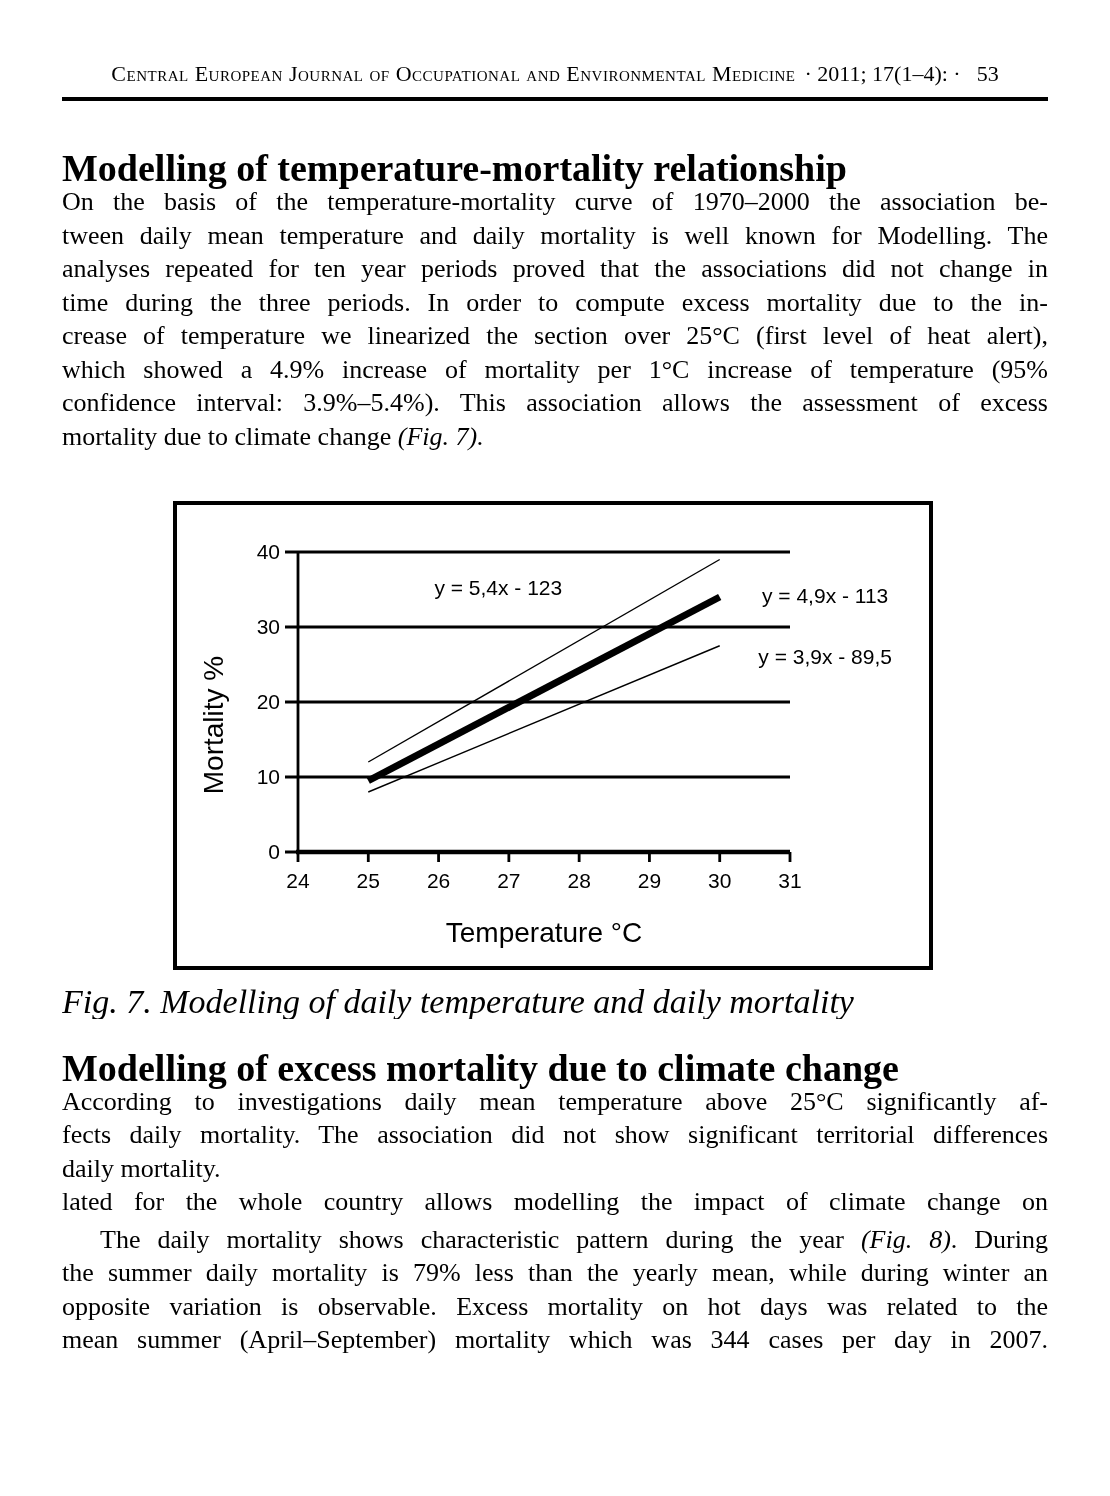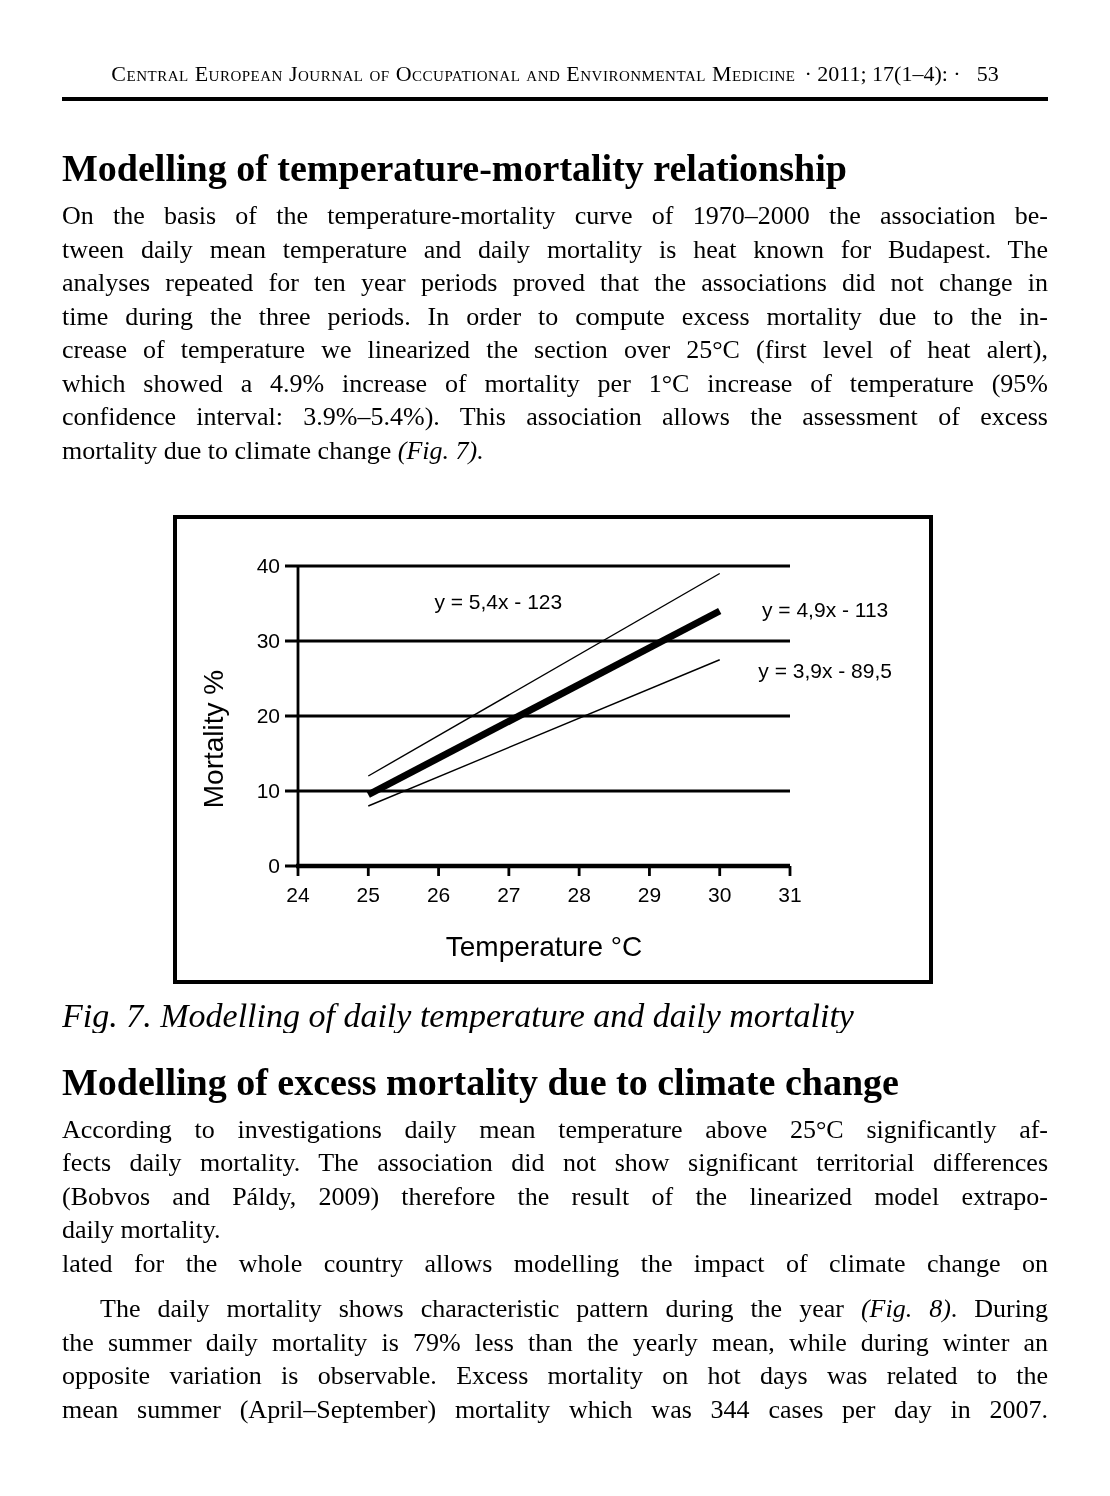--- a/index.html
+++ b/index.html
@@ -9,22 +9,22 @@
     font-family:"Liberation Serif", serif;
     box-sizing:border-box;padding:60px 62px 0 62px;
   }
   .hdr{text-align:center;font-size:22px;line-height:28px;white-space:nowrap;}
   .hdr .sc{font-variant:small-caps;letter-spacing:0.5px;}
   .hdr .cit{margin-left:9px;}
   .hdr .pg{margin-left:16px;}
   .rule{height:4px;background:#000;margin-top:9px;}
   h1{font-size:38px;line-height:34px;font-weight:bold;margin:50px 0 0 0;}
   h1.h2{margin-top:32px;}
-  .para{font-size:26px;margin-top:14px;}
-  .para.p3{margin-top:12px;}
+  .para{font-size:26px;}
+  .para.p3{margin-top:4px;}
   .line{line-height:33.5px;text-align:justify;overflow:hidden;white-space:nowrap;}
   .line.j{text-align-last:justify;}
   .line.ind{text-indent:38px;}
   .it{font-style:italic;}
   .figwrap{margin:48px 0 0 111px;width:760px;height:469px;
     border:4px solid #000;box-sizing:border-box;background:#fff;}
   .figwrap svg{display:block;}
   svg text{font-family:"Liberation Sans", sans-serif;fill:#000;}
   .caption{font-size:34px;line-height:33px;margin-top:15px;font-style:italic;}
 </style>
@@ -34,21 +34,21 @@
 <div class="page">
 
   <div class="hdr">
     <span class="sc">Central European Journal of Occupational and Environmental Medicine</span><span class="cit">· 2011; 17(1–4): ·</span><span class="pg">53</span>
   </div>
   <div class="rule"></div>
 
   <h1>Modelling of temperature-mortality relationship</h1>
   <div class="para">
       <div class="line j"><span>On the basis of the temperature-mortality curve of 1970–2000 the association be-</span></div>
-      <div class="line j"><span>tween daily mean temperature and daily mortality is heat known for Budapest. The</span></div>
+      <div class="line j"><span>tween daily mean temperature and daily mortality is well known for Modelling. The</span></div>
       <div class="line j"><span>analyses repeated for ten year periods proved that the associations did not change in</span></div>
       <div class="line j"><span>time during the three periods. In order to compute excess mortality due to the in-</span></div>
       <div class="line j"><span>crease of temperature we linearized the section over 25°C (first level of heat alert),</span></div>
       <div class="line j"><span>which showed a 4.9% increase of mortality per 1°C increase of temperature (95%</span></div>
       <div class="line j"><span>confidence interval: 3.9%–5.4%). This association allows the assessment of excess</span></div>
       <div class="line"><span>mortality due to climate change </span><span class="it">(Fig. 7).</span></div>
     </div>
 
   <div class="figwrap">
     <svg id="chart" width="752" height="461" viewBox="0 0 752 461">
@@ -92,21 +92,20 @@
   </div>
 
   <div class="caption">
       <div class="line"><span class="it">Fig. 7. Modelling of daily temperature and daily mortality</span></div>
     </div>
 
   <h1 class="h2">Modelling of excess mortality due to climate change</h1>
   <div class="para">
       <div class="line j"><span>According to investigations daily mean temperature above 25°C significantly af-</span></div>
       <div class="line j"><span>fects daily mortality. The association did not show significant territorial differences</span></div>
-      <div class="line j"><span>(Bobvos and Páldy, 2009) therefore the result of the linearized model extrapo-</span></div>
       <div class="line"><span>daily mortality.</span></div>
       <div class="line j"><span>lated for the whole country allows modelling the impact of climate change on</span></div>
     </div>
   <div class="para p3">
       <div class="line j ind"><span>The daily mortality shows characteristic pattern during the year </span><span class="it">(Fig. 8)</span><span>. During</span></div>
       <div class="line j"><span>the summer daily mortality is 79% less than the yearly mean, while during winter an</span></div>
       <div class="line j"><span>opposite variation is observable. Excess mortality on hot days was related to the</span></div>
       <div class="line j"><span>mean summer (April–September) mortality which was 344 cases per day in 2007.</span></div>
     </div>
 

